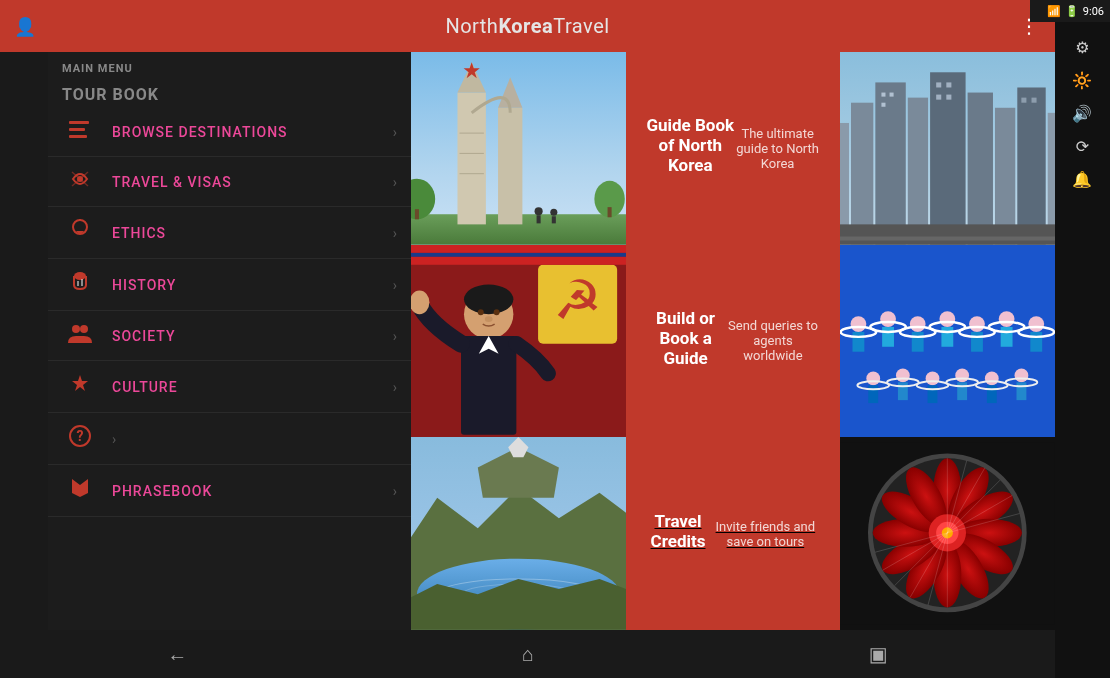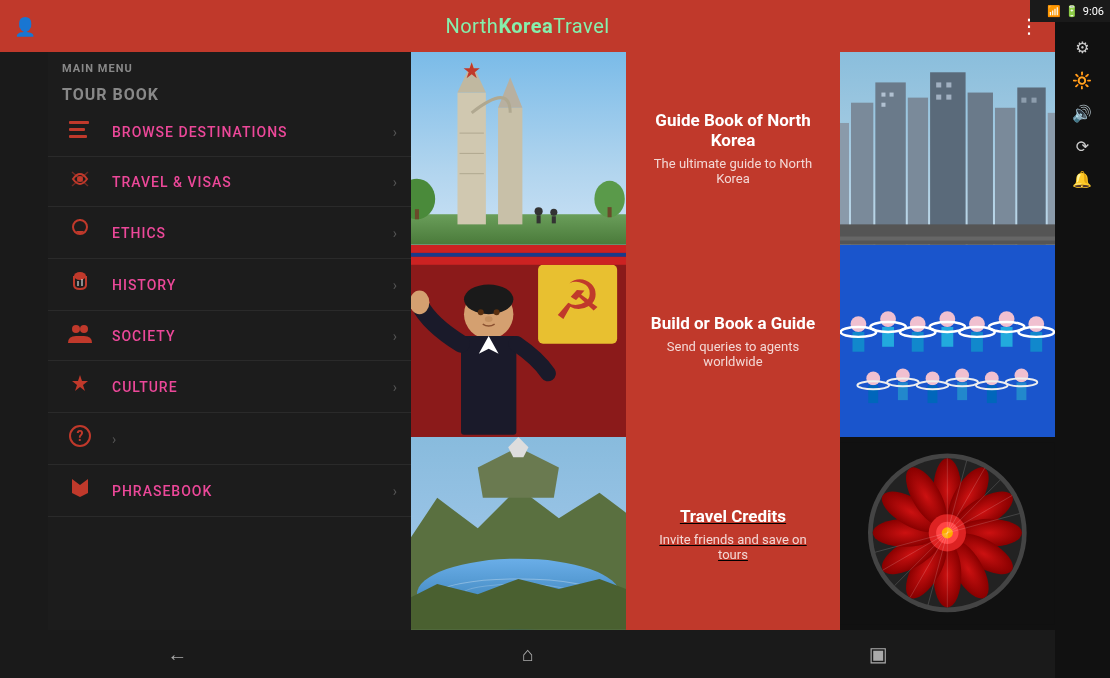--- a/index.html
+++ b/index.html
@@ -59,21 +59,21 @@
       left: 0;
       right: 55px;
       height: 52px;
       background: #c0392b;
       display: flex;
       align-items: center;
       justify-content: center;
       z-index: 40;
     }
     .app-bar-title {
-      color: #86efac;
+      color: #e5e5e5;
       font-size: 20px;
       font-weight: 400;
       letter-spacing: 0.5px;
     }
     .app-bar-title strong {
       font-weight: 700;
     }
     .app-bar-menu {
       position: absolute;
       right: 14px;
@@ -229,21 +229,21 @@
       display: flex;
       align-items: center;
       justify-content: center;
       overflow: hidden;
     }
 
     
     .info-cell {
       background: #c0392b;
       display: flex;
-      flex-direction: column;
+      flex-direction: row;
       align-items: center;
       justify-content: center;
       text-align: center;
       padding: 20px;
     }
     .info-cell-title {
       color: white;
       font-size: 17px;
       font-weight: 700;
       margin-bottom: 6px;

